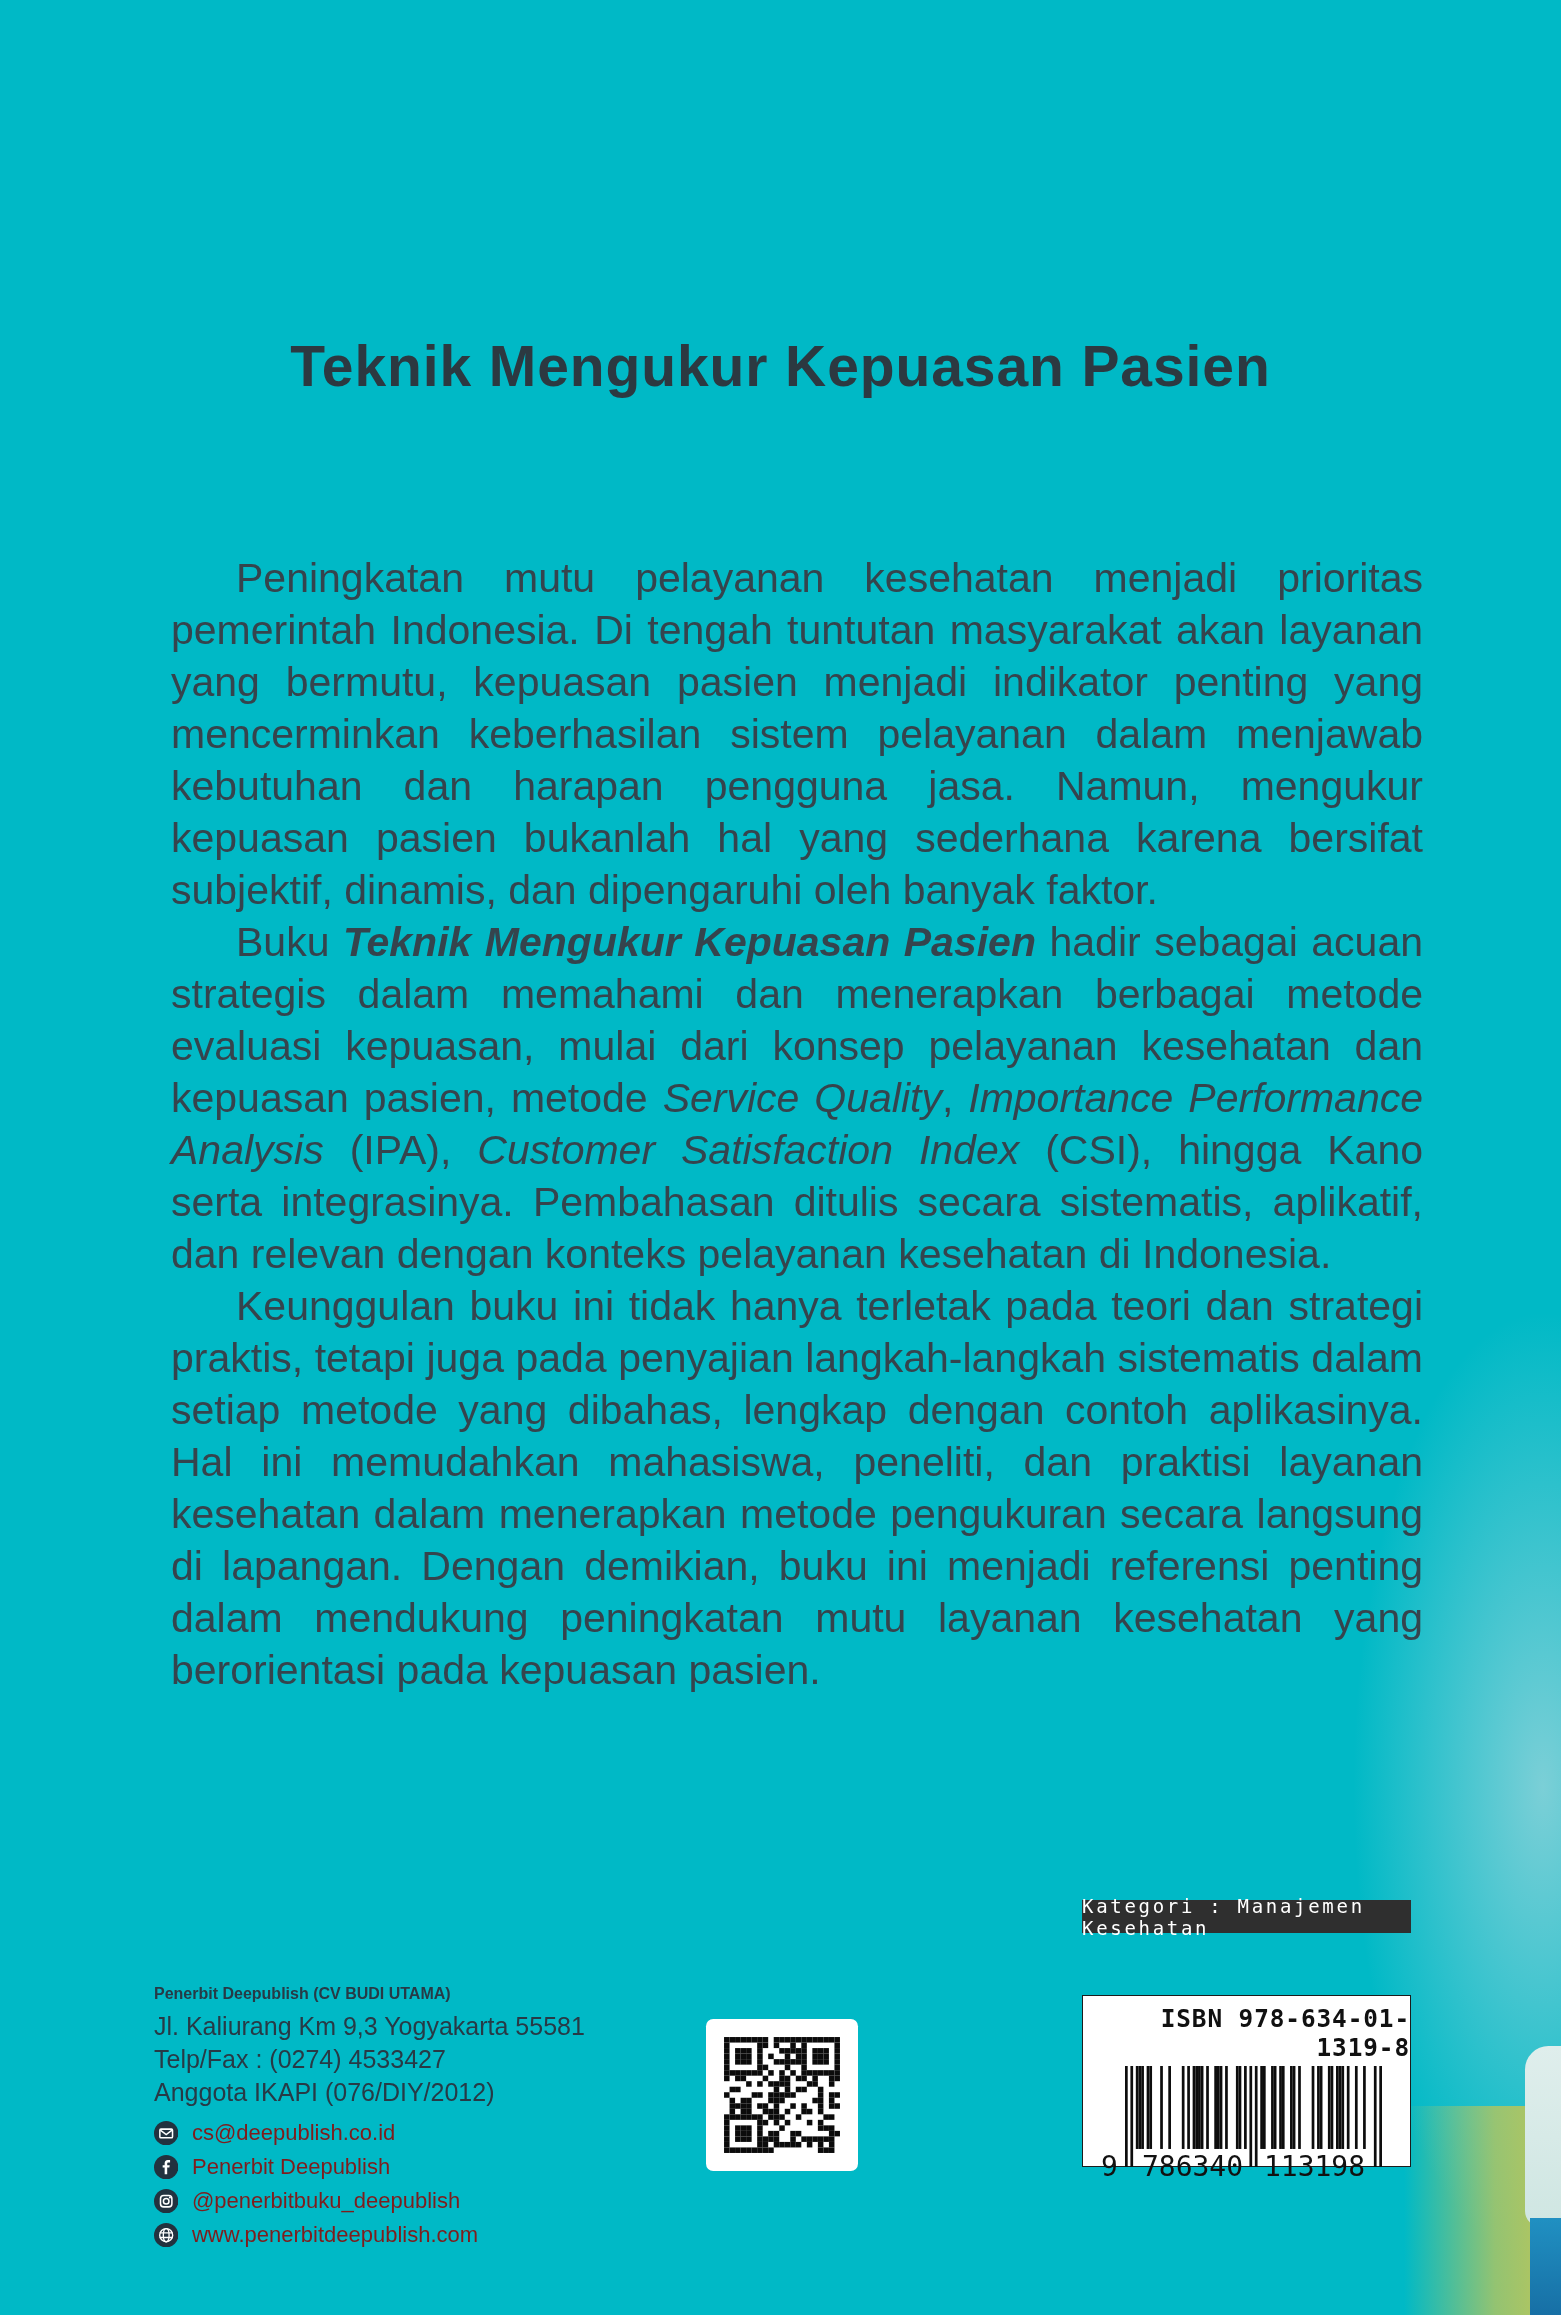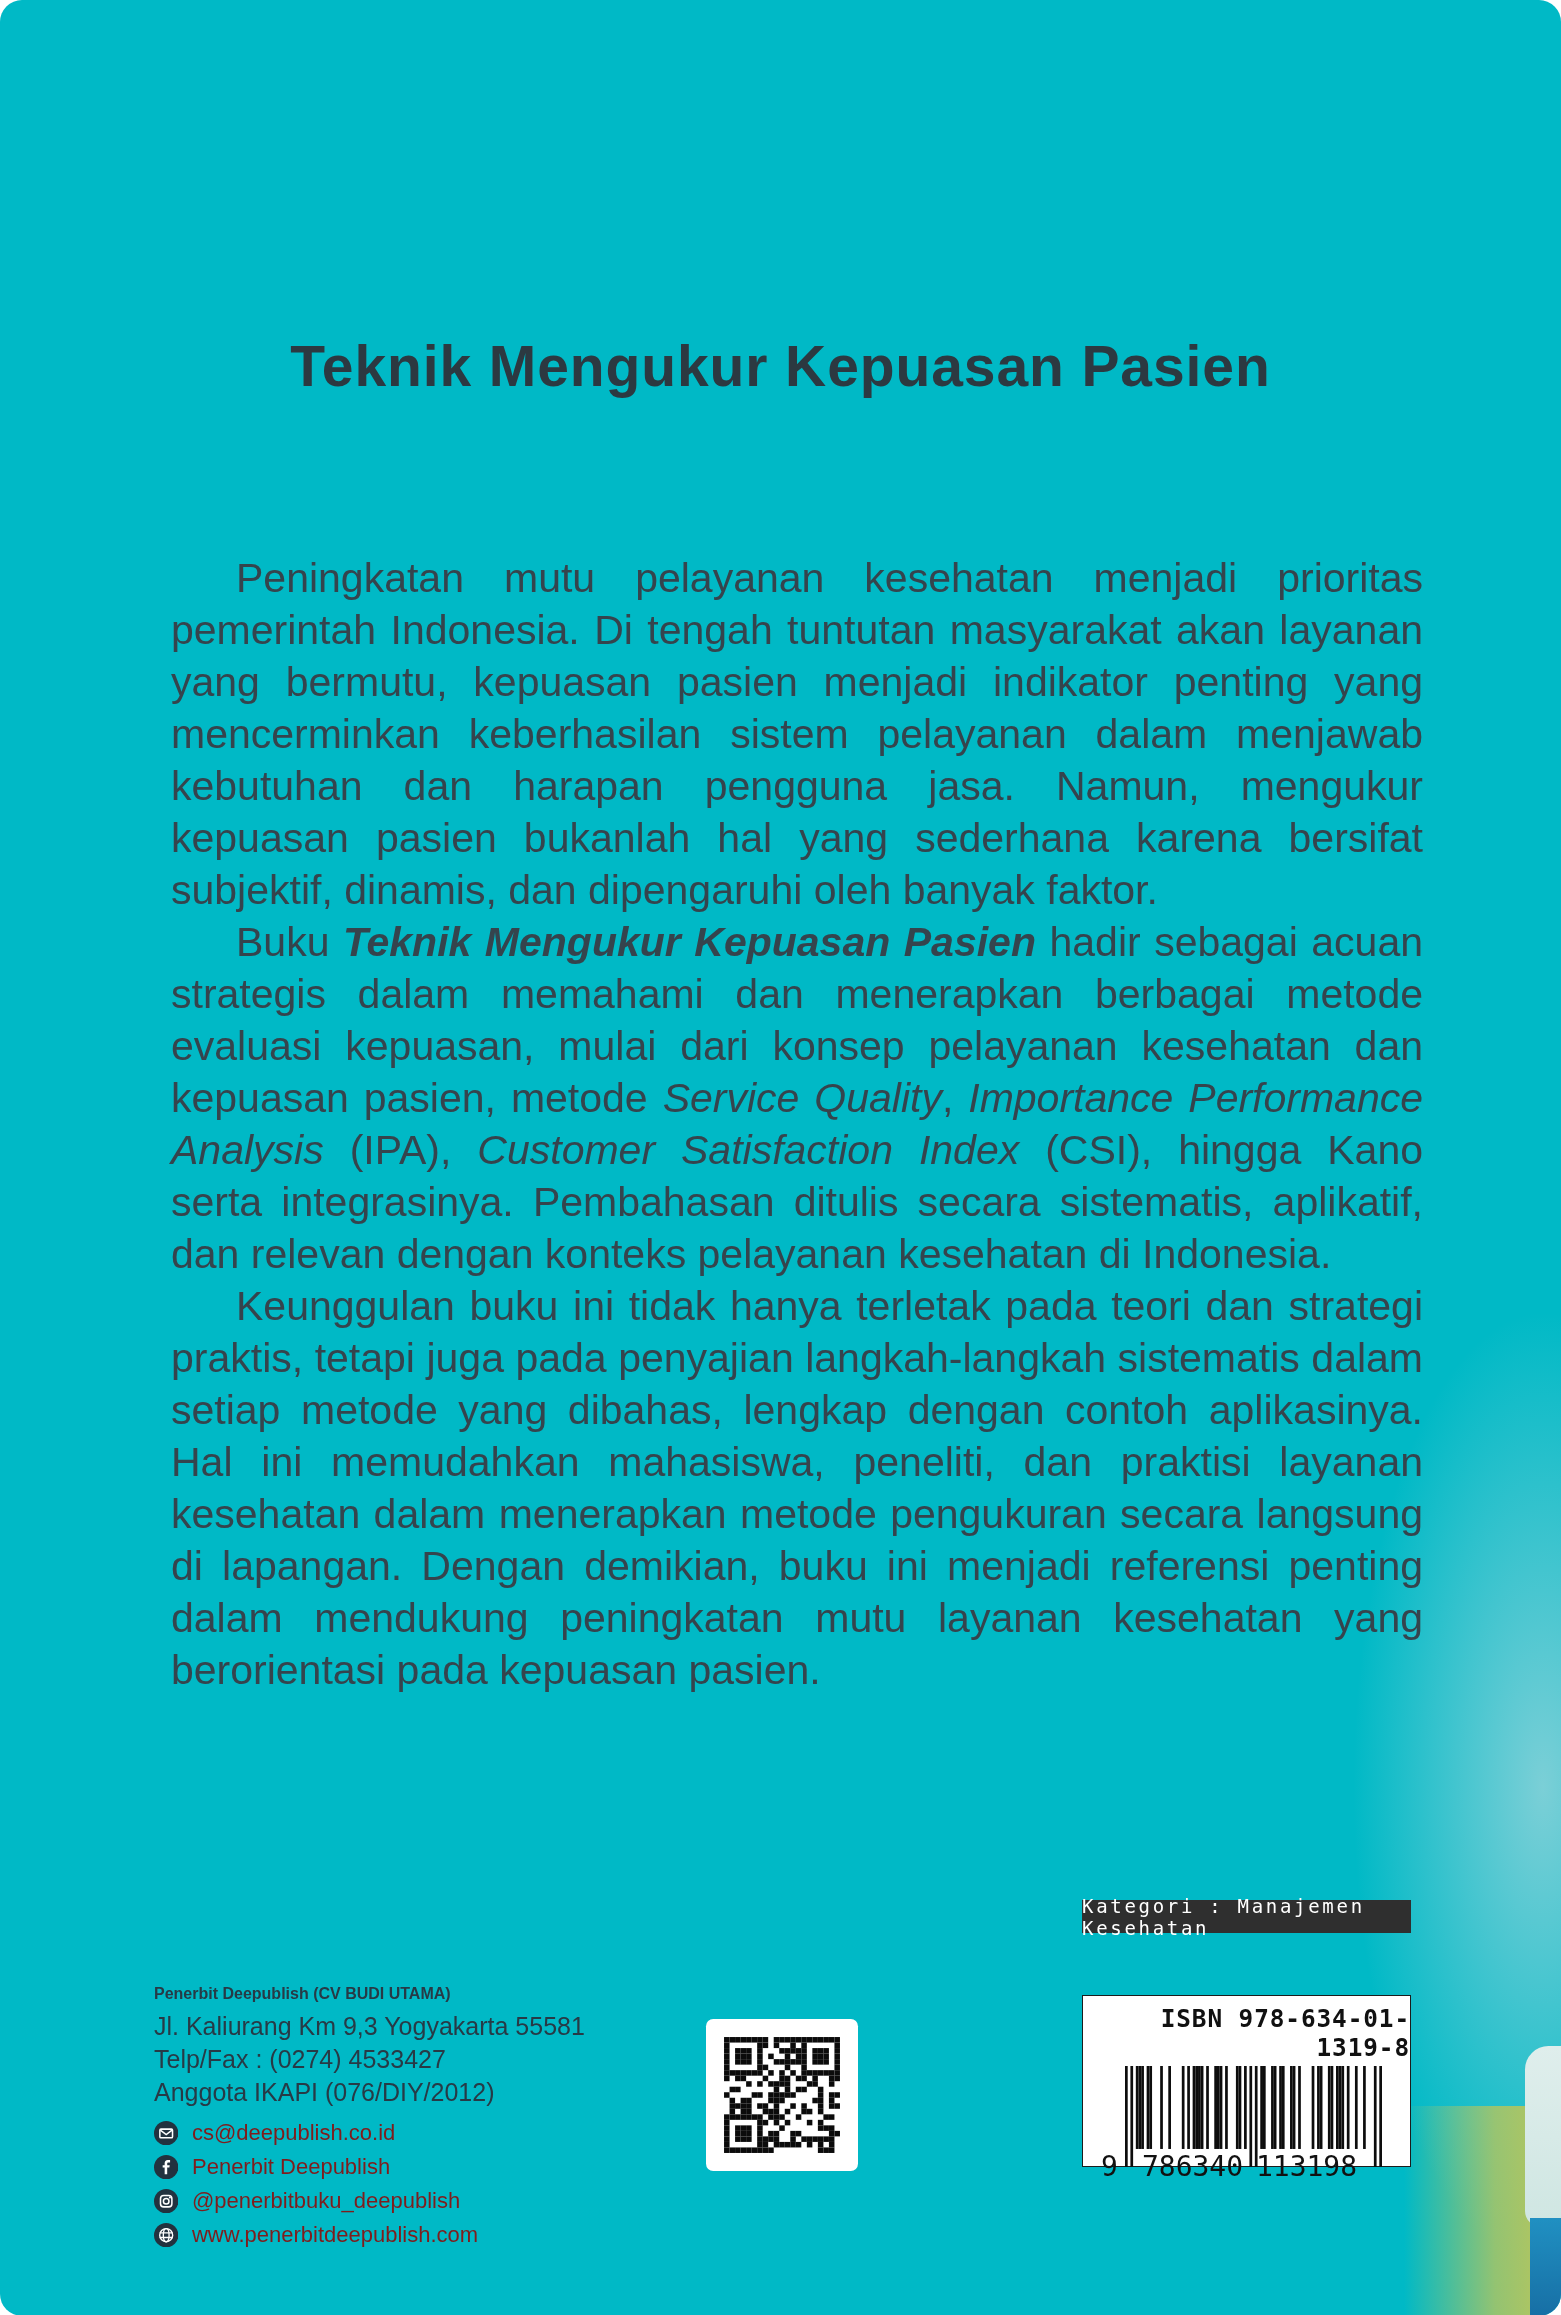--- a/index.html
+++ b/index.html
@@ -3,21 +3,20 @@
 <meta charset="utf-8">
 <style>
   html,body{margin:0;padding:0;}
   .page{
     position:relative;
     width:1561px;height:2316px;
     background:#00b9c6;
     overflow:hidden;
     font-family:"Liberation Sans",sans-serif;
     color:#35444d;
-    border-radius:22px;
   }
   
   .edge-glow{
     position:absolute;right:-172px;top:1312px;width:380px;height:950px;
     background:radial-gradient(closest-side,rgba(205,222,226,.6),rgba(205,222,226,0));
     pointer-events:none;
   }
   .edge-band{
     position:absolute;left:1404px;top:2106px;width:130px;height:210px;
     background:linear-gradient(90deg,rgba(173,197,99,0) 0%,rgba(173,197,99,.85) 70%,#adc563 100%);
@@ -82,21 +81,21 @@
   }
   .isbn-text{
     margin-top:8.1px;text-align:right;
     font-family:"DejaVu Sans Mono",monospace;
     font-size:24.4px;font-weight:bold;color:#111;letter-spacing:0.9px;
   }
   .barcode-wrap{position:relative;margin:3.6px auto 0;width:291px;height:119px;}
   .barcode-bars{position:absolute;left:23.5px;top:0;width:257px;height:101px;fill:#0d0d0d;}
   .bc-first{position:absolute;left:0;bottom:1.8px;font-family:"DejaVu Sans Mono",monospace;font-size:28px;color:#111;}
   .bc-left{position:absolute;left:38px;bottom:1.8px;width:107px;text-align:center;font-family:"DejaVu Sans Mono",monospace;font-size:28px;color:#111;}
-  .bc-right{position:absolute;left:152px;bottom:1.8px;width:107px;text-align:center;font-family:"DejaVu Sans Mono",monospace;font-size:28px;color:#111;}
+  .bc-right{position:absolute;left:160px;bottom:1.8px;width:107px;text-align:center;font-family:"DejaVu Sans Mono",monospace;font-size:28px;color:#111;}
 </style>
 </head>
 <body>
 
 <div class="page">
 
   <div class="edge-glow"></div>
   <div class="edge-band"></div>
   <div class="edge-art"></div>
   <div class="edge-blue"></div>

